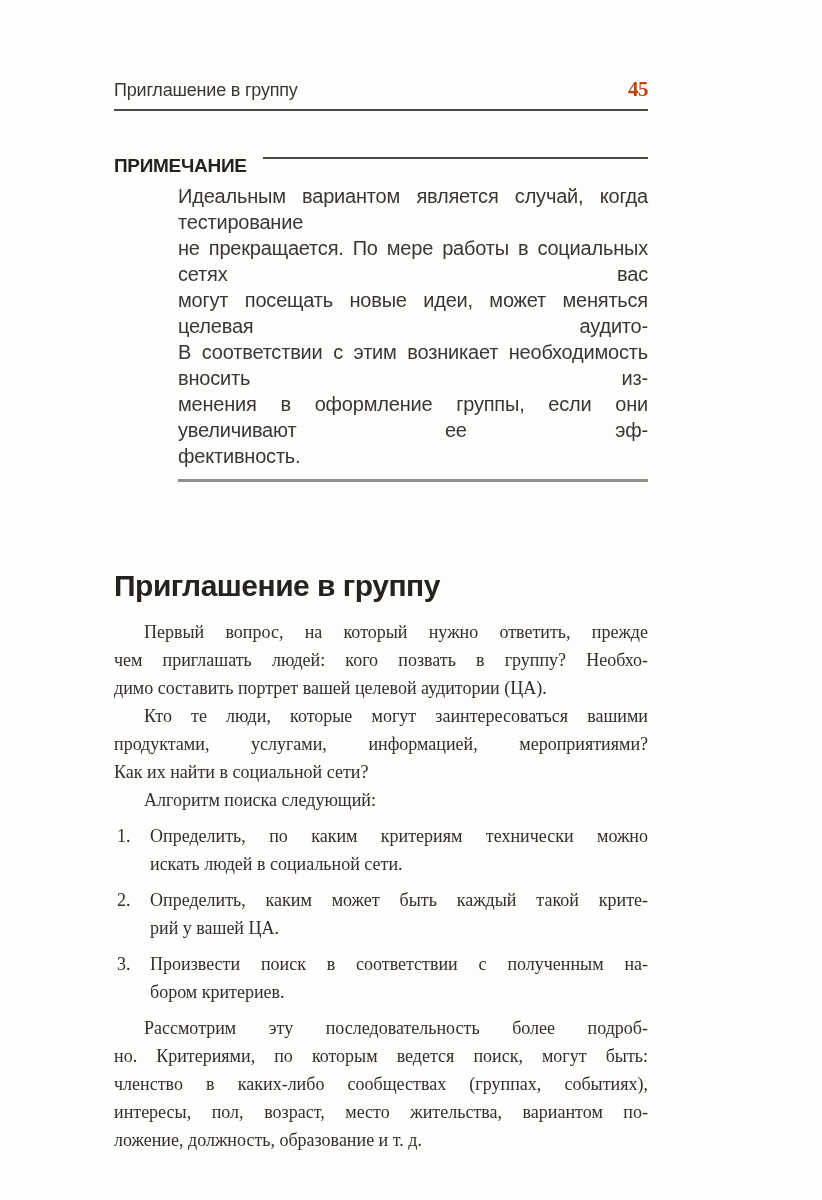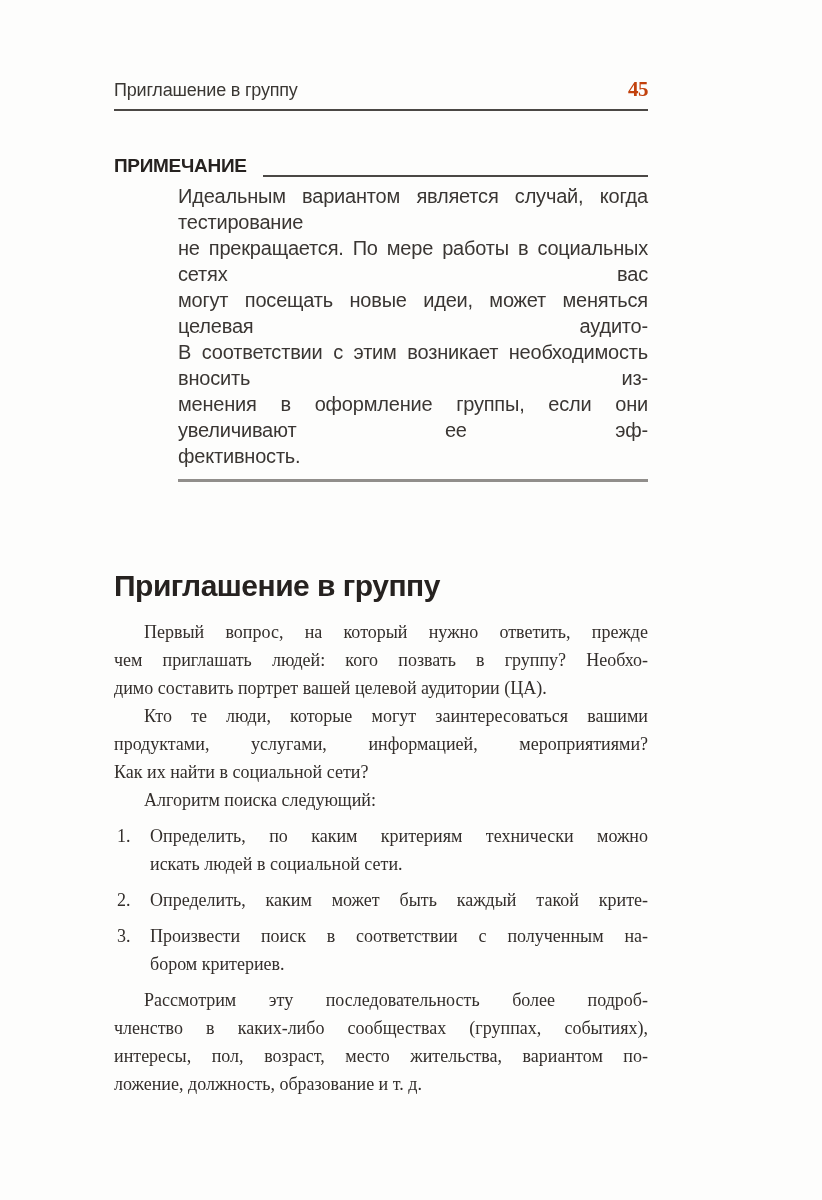--- a/index.html
+++ b/index.html
@@ -33,21 +33,21 @@
     letter-spacing: -0.2px; color: #3a3733;
   }
   .page-number {
     font-size: 21px; line-height: 22px; font-weight: bold;
     letter-spacing: -0.5px; color: #c2410c; font-family: Liberation Serif, serif;
   }
   .header-rule { height: 2px; background: var(--rule-dark); margin-top: 8px; }
 
   
   .note { margin-top: 44px; }
-  .note-head { display: flex; align-items: flex-end; }
+  .note-head { display: flex; align-items: flex-start; }
   .note-label {
     font-size: 19px; font-weight: bold; letter-spacing: -0.3px;
     color: var(--ink-heading); line-height: 22px; white-space: nowrap;
   }
   .note-head-rule { flex: 1; height: 2px; background: var(--rule-dark); margin-left: 16px; margin-top: 2px; }
   .note-body {
     margin-left: 64px; margin-top: 6px;
     font-size: 20px; line-height: 26px; letter-spacing: -0.2px;
     color: var(--ink-note);
   }
@@ -125,31 +125,33 @@
           <div class="item-num">1.</div>
           <div class="item-lines">
             <div class="tline">Определить, по каким критериям технически можно</div>
             <div class="tline last">искать людей в социальной сети.</div>
           </div>
         </div>
         <div class="list-item">
           <div class="item-num">2.</div>
           <div class="item-lines">
             <div class="tline">Определить, каким может быть каждый такой крите-</div>
+            <div class="tline last">рий у вашей ЦА.</div>
           </div>
         </div>
         <div class="list-item">
           <div class="item-num">3.</div>
           <div class="item-lines">
             <div class="tline">Произвести поиск в соответствии с полученным на-</div>
             <div class="tline last">бором критериев.</div>
           </div>
         </div>
       </div>
       <div class="para">
         <div class="tline indent">Рассмотрим эту последовательность более подроб-</div>
+        <div class="tline">но. Критериями, по которым ведется поиск, могут быть:</div>
         <div class="tline">членство в каких-либо сообществах (группах, событиях),</div>
         <div class="tline">интересы, пол, возраст, место жительства, вариантом по-</div>
         <div class="tline last">ложение, должность, образование и т. д.</div>
       </div>
     </div>
 
 </div>
 
 </body></html>

